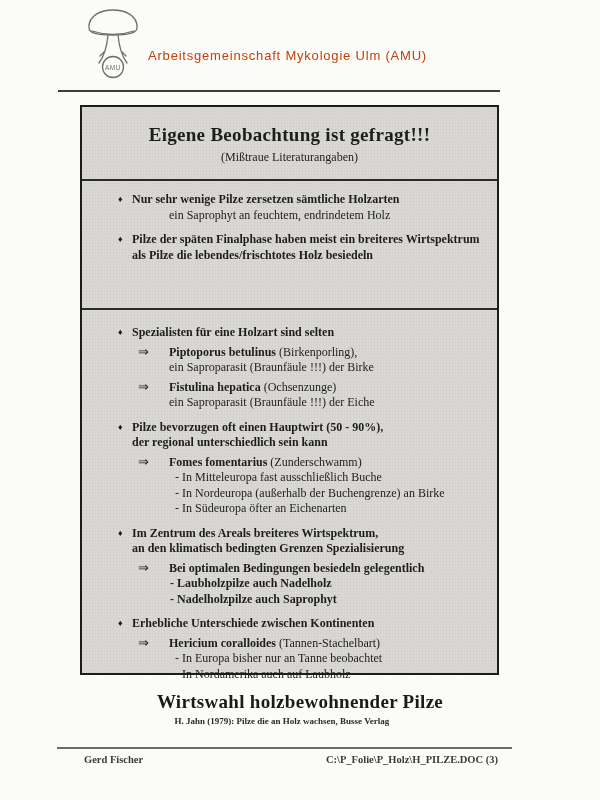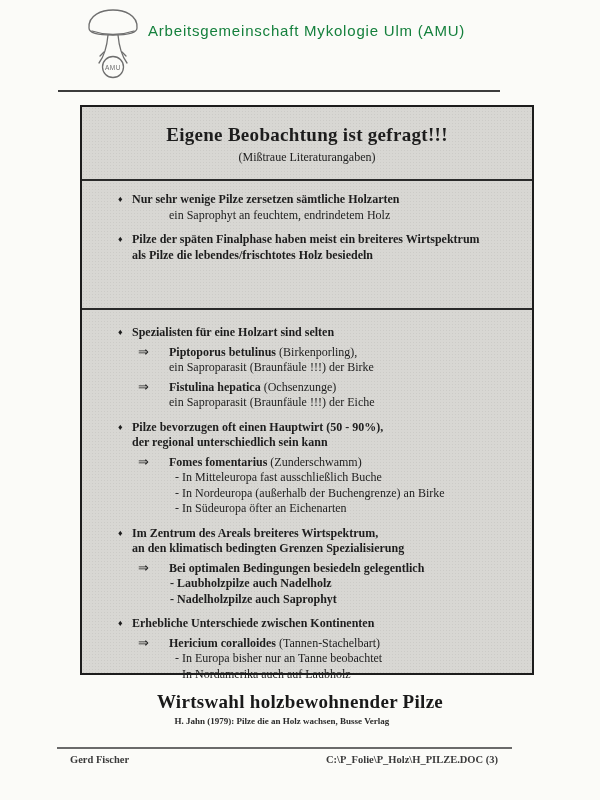--- a/index.html
+++ b/index.html
@@ -10,32 +10,32 @@
     font-family:"Liberation Serif", serif;
     color:#222;
     position:relative;
     overflow:hidden;
   }
   .page { position:absolute; inset:0; }
 
   
   .logo { position:absolute; left:84px; top:8px; }
   .org-name {
-    position:absolute; left:148px; top:22px;
+    position:absolute; left:148px; top:48px;
     font-family:"Liberation Sans", sans-serif;
-    font-size:15px; letter-spacing:0.8px; color:#15803d;
+    font-size:13px; letter-spacing:0.8px; color:#c2410c;
   }
   .header-rule {
     position:absolute; left:58px; top:90px; width:442px; height:2px;
     background:#3c3c3c;
   }
 
   
   .slide-box {
-    position:absolute; left:80px; top:105px; width:454px; height:570px;
+    position:absolute; left:80px; top:105px; width:419px; height:570px;
     border:2px solid #1c1c1c;
     background-color:#d8d7d3;
     background-image:radial-gradient(rgba(40,40,40,0.07) 1px, transparent 1px);
     background-size:3px 3px;
     color:#1d1d1d;
   }
   .title-block {
     height:74px; border-bottom:2px solid #2a2a2a;
     text-align:center; padding-top:17px;
   }
@@ -69,21 +69,21 @@
     position:absolute; top:716px; left:0; width:564px;
     text-align:center; font-size:9px; font-weight:bold; color:#2a2a2a;
   }
 
   
   .footer-rule {
     position:absolute; left:57px; top:747px; width:455px; height:2px;
     background:#6a6a6a;
   }
   .footer-author {
-    position:absolute; left:70px; top:754px;
+    position:absolute; left:84px; top:754px;
     font-size:10.5px; font-weight:bold; color:#3a3a3a;
   }
   .footer-path {
     position:absolute; top:754px; right:102px;
     font-size:10.5px; font-weight:bold; color:#3a3a3a;
   }
 
   .logo svg { stroke:#6e6e6e; fill:none; stroke-width:1.3; stroke-linecap:round; }
   .logo text { stroke:none; fill:#6e6e6e; }
 </style>

